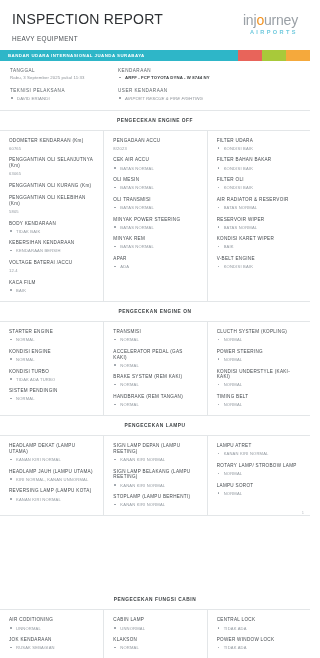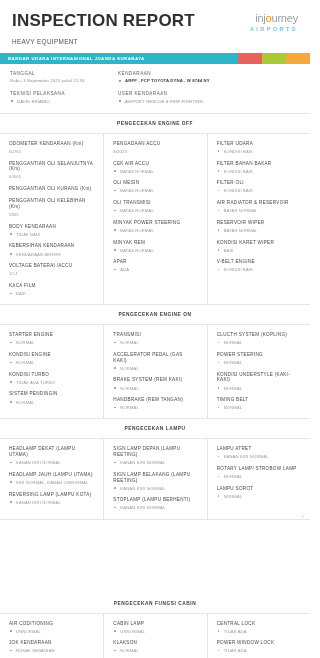--- a/index.html
+++ b/index.html
@@ -15,37 +15,37 @@
 
   
   .doc-header {
     display: flex;
     align-items: flex-start;
     justify-content: space-between;
     padding: 11px 12px 0 12px;
   }
   .title-wrap { padding-top: 1px; }
   .doc-title {
-    font-size: 17px;
+    font-size: 14px;
     letter-spacing: .2px;
-    font-weight: 700;
+    font-weight: 400;
     color: #2e3134;
     line-height: 1.05;
     white-space: nowrap;
   }
   .doc-subtitle {
     margin-top: 8px;
     font-size: 6.4px;
     letter-spacing: .35px;
     color: #4a4f54;
     font-weight: 400;
   }
   .brand { text-align: right; padding-top: 2px; }
   .brand-main {
-    font-size: 11px;
+    font-size: 14px;
     letter-spacing: -.2px;
     color: #9aa0a6;
     line-height: 1;
     font-weight: 400;
     padding-left: 20px;
   }
   .brand-main .o { color: #f3911d; }
   .brand-sub {
     margin-top: 2px;
     font-size: 5.6px;

